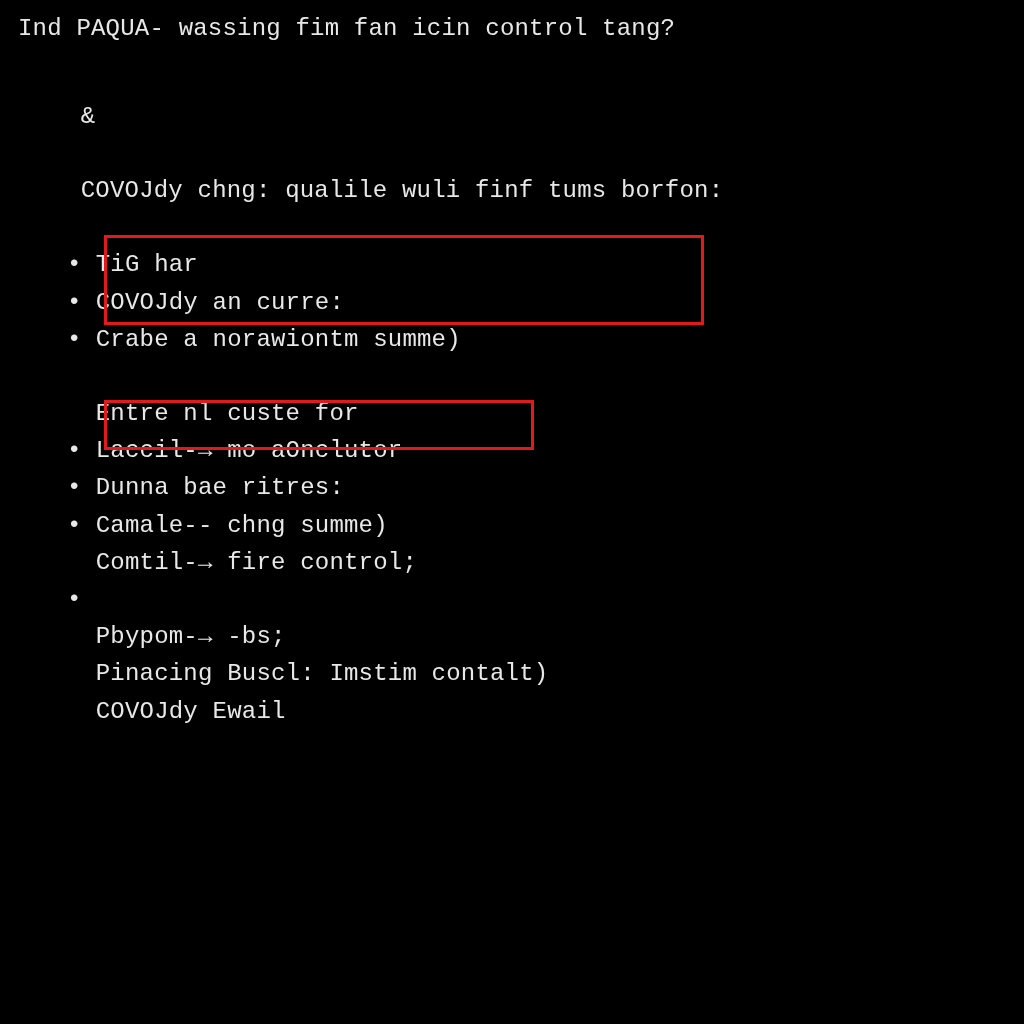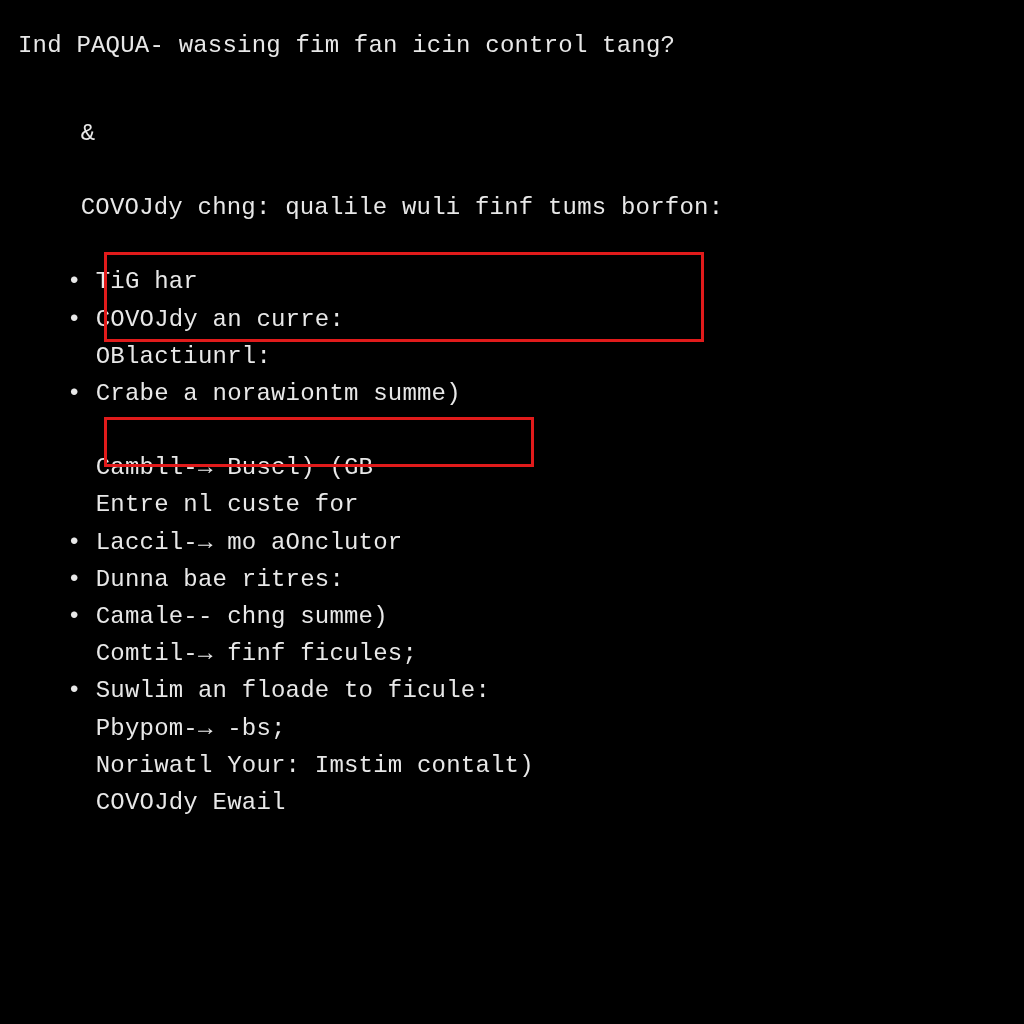--- a/index.html
+++ b/index.html
@@ -14,21 +14,20 @@
     color: #e8e8e8;
     -webkit-font-smoothing: none;
     font-smooth: never;
   }
   .screen {
     position: relative;
     box-sizing: border-box;
     padding: 10px 0 0 18px;
     line-height: 1.55;
     letter-spacing: 0.2px;
-    margin-top: 17px;
   }
   .line {
     white-space: pre;
   }
   .bullet-row {
     display: flex;
     align-items: baseline;
   }
   .bullet-glyph {
     display: inline-block;
@@ -83,38 +82,30 @@
     <div class="bullet-row line">
       <span class="bullet-glyph">•</span>
       <span>TiG har</span>
     </div>
 
     <div class="bullet-row line">
       <span class="bullet-glyph">•</span>
       <span>COVOJdy an curre:</span>
     </div>
 
-    <div class="bullet-row line">
-      <span class="bullet-glyph"> </span>
-      <span>OBlactiunrl:</span>
-    </div>
 
     <div class="bullet-row line">
       <span class="bullet-glyph">•</span>
       <span>Crabe a norawiontm summe)</span>
     </div>
 
     <div class="bullet-row line">
       <span class="bullet-glyph"> </span>
     </div>
 
-    <div class="bullet-row line">
-      <span class="bullet-glyph"> </span>
-      <span>Cambll-→ Buscl) (GB</span>
-    </div>
 
     <div class="bullet-row line">
       <span class="bullet-glyph"> </span>
       <span>Entre nl custe for</span>
     </div>
 
     <div class="bullet-row line">
       <span class="bullet-glyph">•</span>
       <span>Laccil-→ mo aOnclutor</span>
     </div>
@@ -124,36 +115,35 @@
       <span>Dunna bae ritres:</span>
     </div>
 
     <div class="bullet-row line">
       <span class="bullet-glyph">•</span>
       <span>Camale-- chng summe)</span>
     </div>
 
     <div class="bullet-row line">
       <span class="bullet-glyph"> </span>
-      <span>Comtil-→ finf ficules;</span>
+      <span>Comtil-→ fire control;</span>
     </div>
 
     <div class="bullet-row line">
       <span class="bullet-glyph">•</span>
-      <span>Suwlim an floade to ficule:</span>
     </div>
 
     <div class="bullet-row line">
       <span class="bullet-glyph"> </span>
       <span>Pbypom-→ -bs;</span>
     </div>
 
     <div class="bullet-row line">
       <span class="bullet-glyph"> </span>
-      <span>Noriwatl Your: Imstim contalt)</span>
+      <span>Pinacing Buscl: Imstim contalt)</span>
     </div>
 
     <div class="bullet-row line">
       <span class="bullet-glyph"> </span>
       <span>COVOJdy Ewail</span>
     </div>
 
   </div>
 
   <div id="hl1" class="highlight-box"></div>

